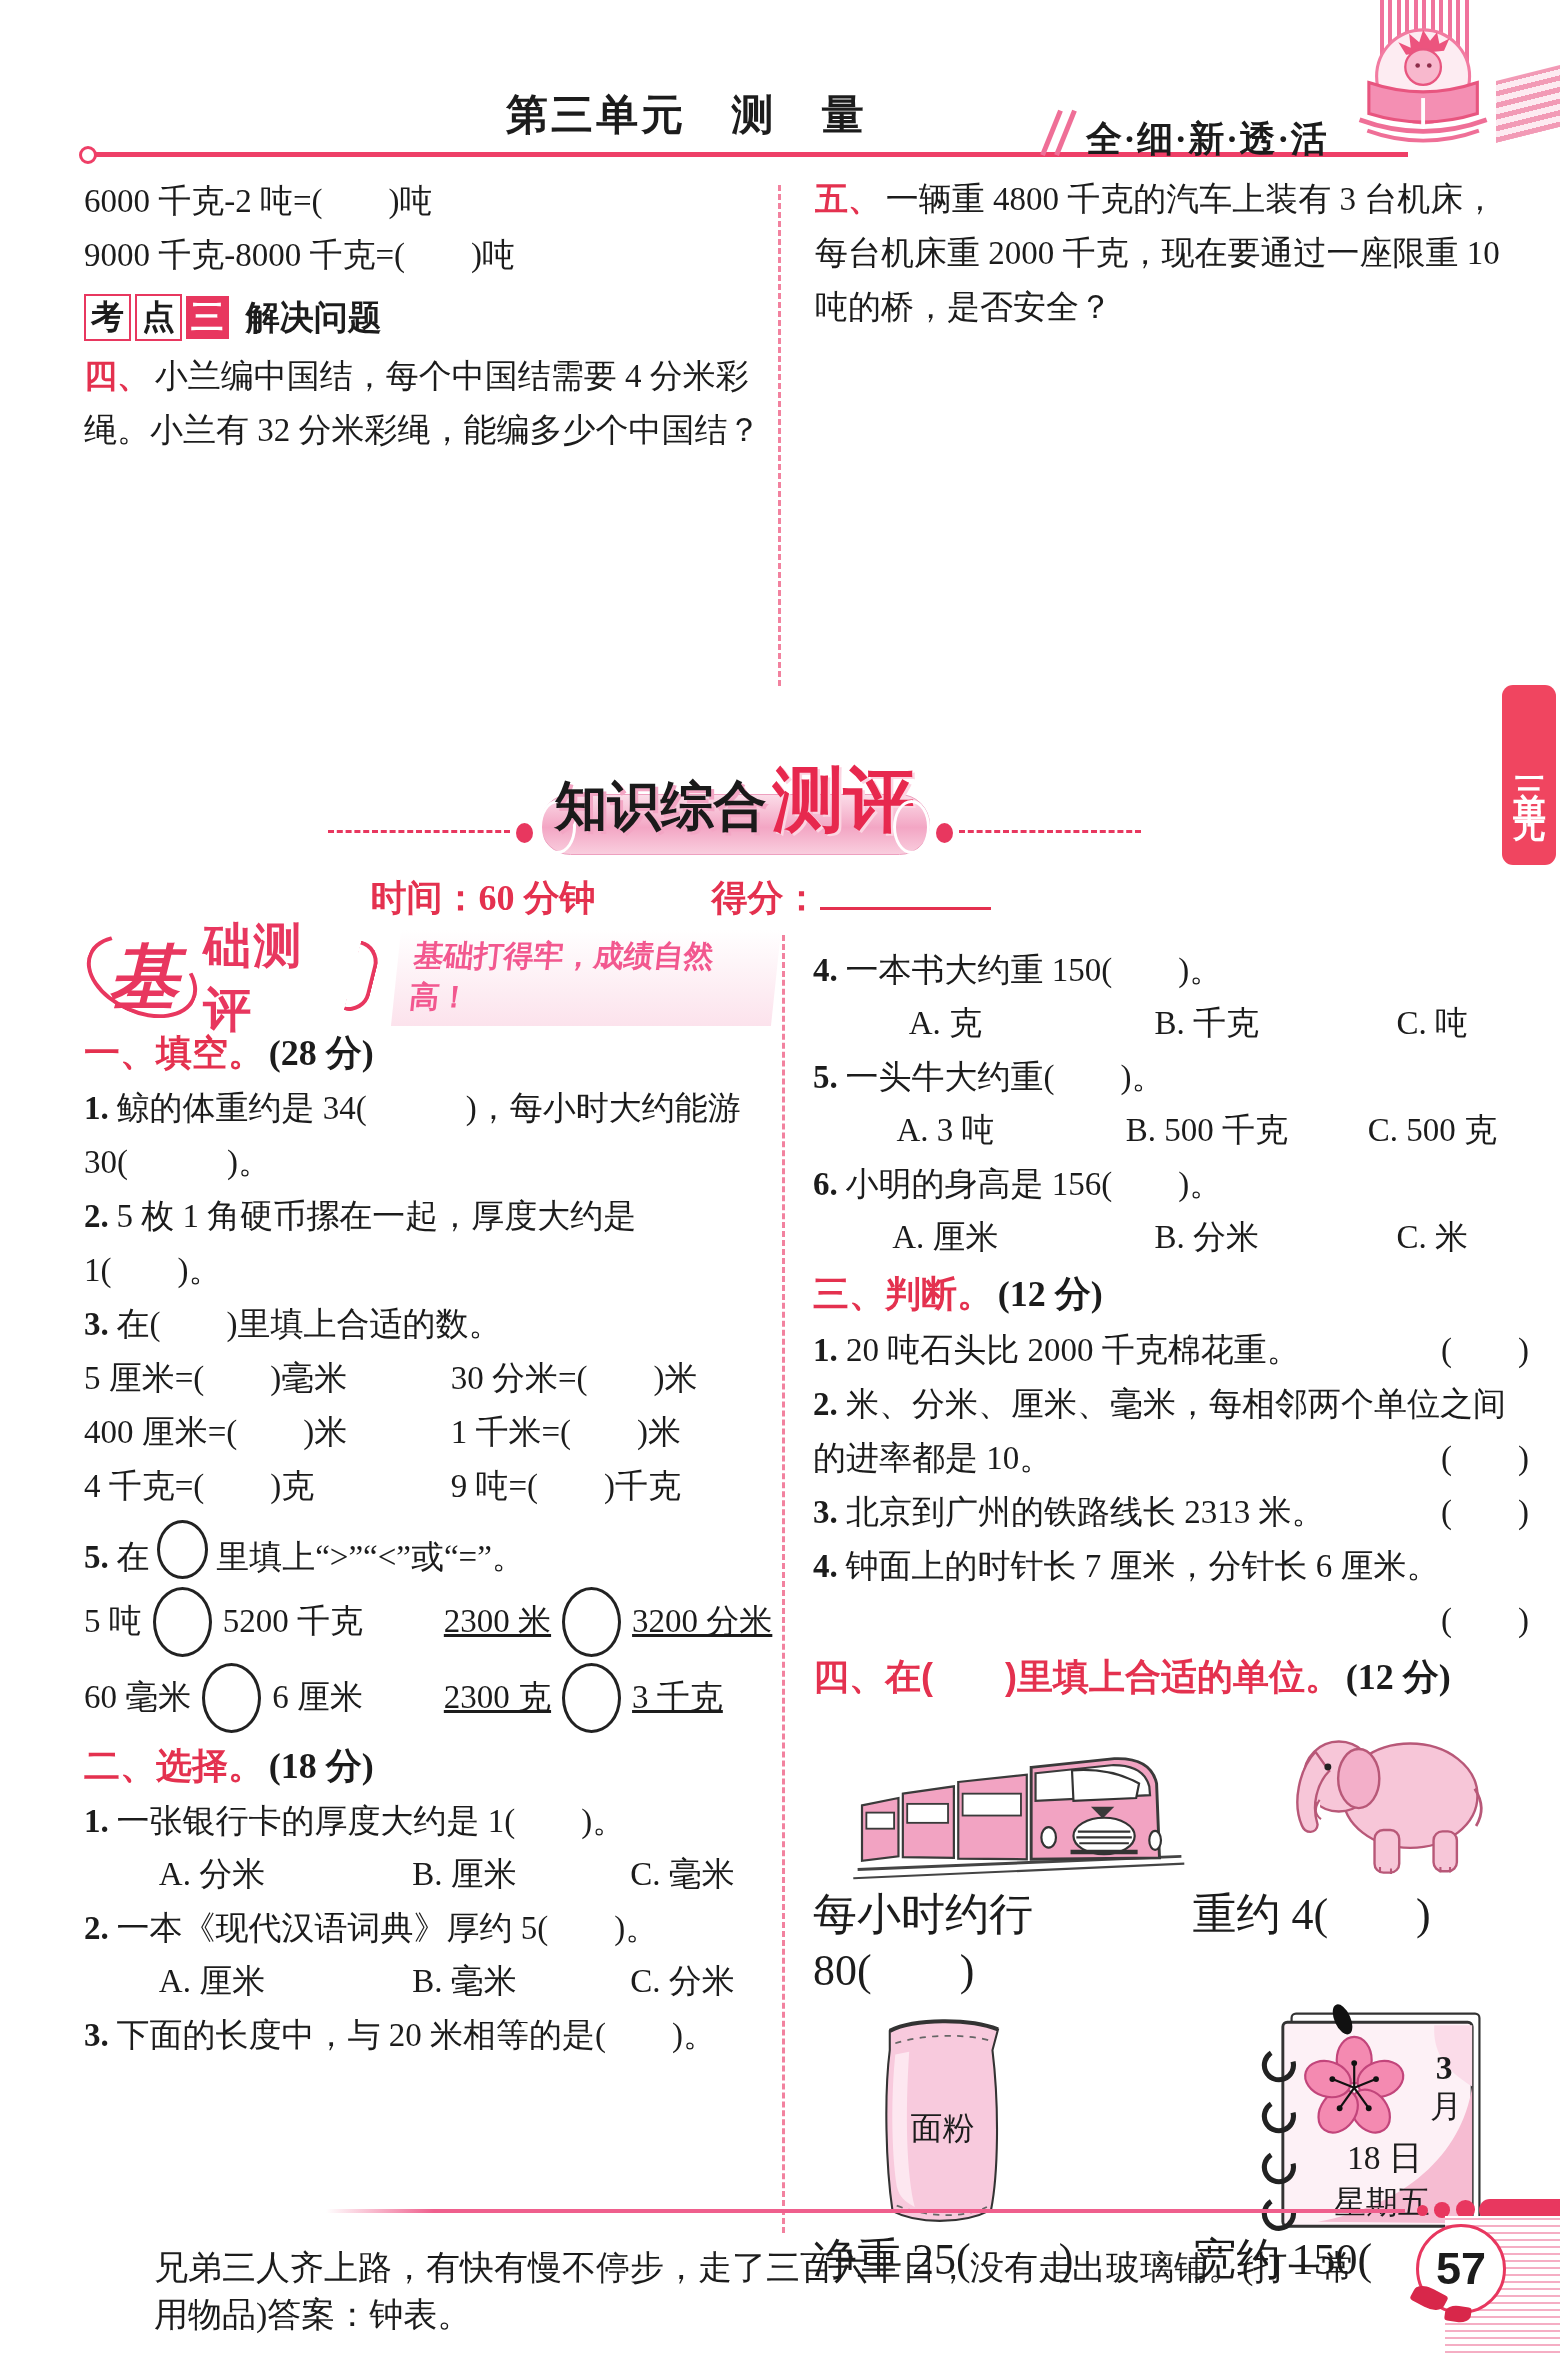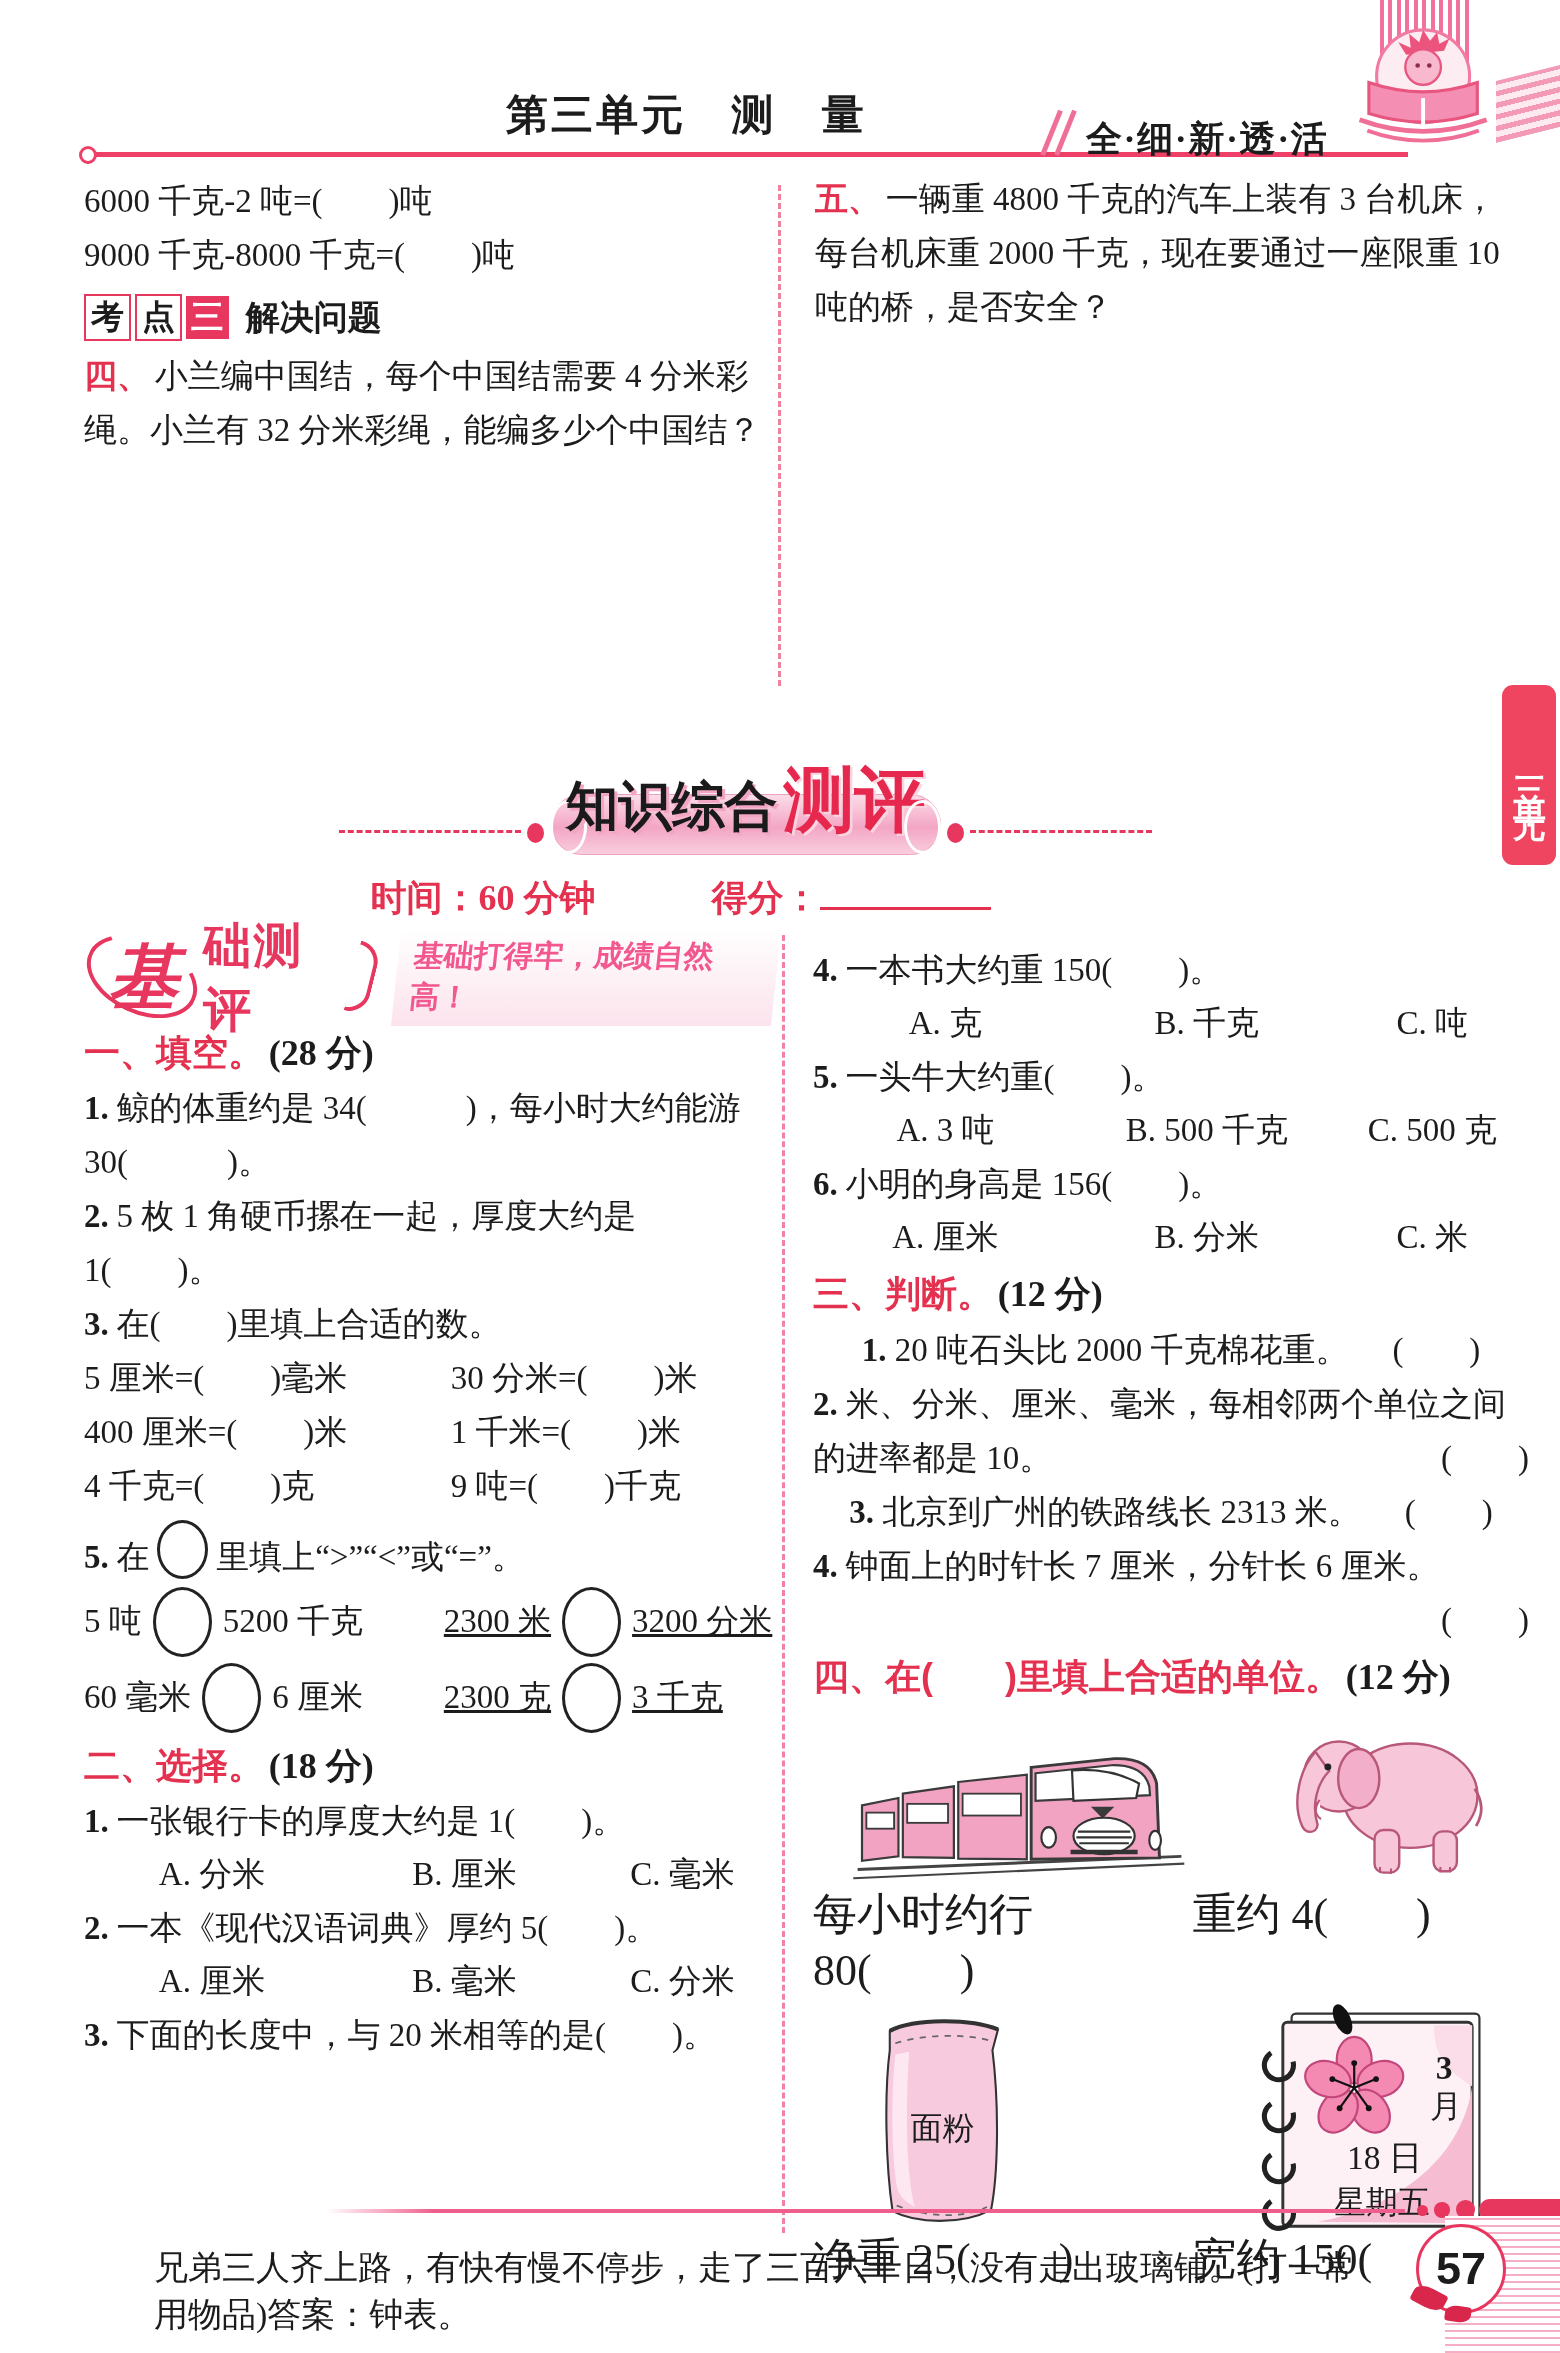--- a/index.html
+++ b/index.html
@@ -49,21 +49,21 @@
 
   
   .kd-row{display:flex;align-items:center;margin:12.4px 0 7.8px;}
   .kd-box{width:43px;height:43px;border:2.3px solid #e8375f;display:flex;align-items:center;justify-content:center;
           font-size:33px;font-weight:bold;font-family:"Liberation Sans","DejaVu Sans",sans-serif;margin-right:3.9px;}
   .kd-num{width:43px;height:43px;background:#e8375f;color:#fff;display:flex;align-items:center;justify-content:center;
           font-size:33px;font-weight:bold;font-family:"Liberation Sans","DejaVu Sans",sans-serif;}
   .kd-title{font-size:34px;font-weight:bold;font-family:"Liberation Sans","DejaVu Sans",sans-serif;margin-left:17px;}
 
   
-  .exam-banner{position:absolute;left:12px;top:770px;width:1467px;height:85px;display:flex;
+  .exam-banner{position:absolute;left:1px;top:770px;width:1467px;height:85px;display:flex;
                align-items:flex-end;justify-content:center;}
   .b-dash{width:182px;border-top:3.9px dashed #e8375f;margin-bottom:22px;}
   .b-dot{width:17px;height:20px;background:#e8375f;border-radius:50%;margin:0 6.2px 12.4px;}
   .cyl{position:relative;width:388px;height:59px;border-radius:31px;border:1.6px solid #eda0bf;
        background:linear-gradient(180deg,#fbdce8,#f3a6c4 55%,#f9cede),
        repeating-linear-gradient(100deg,rgba(0,0,0,.05) 0 3.1px,transparent 3.1px 15.5px);}
   .cyl::before,.cyl::after{content:"";position:absolute;top:4.7px;width:31px;height:48px;border:3.1px solid #fff;
        border-radius:50%;}
   .cyl::before{left:-1.6px;} .cyl::after{right:-1.6px;}
   .cyl-text{position:absolute;left:50%;bottom:6.2px;transform:translateX(-50%);display:flex;
@@ -101,21 +101,21 @@
   .cmp-g1{width:52%;display:flex;align-items:center;}
   .cmp-g2{flex:1;display:flex;align-items:center;text-decoration:underline;}
 
   
   .opts{display:flex;font-size:33px;line-height:53px;text-align:center;}
   .opts span:nth-child(1){width:37%;}
   .opts span:nth-child(2){width:36%;}
   .opts span:nth-child(3){flex:1;}
 
   
-  .j-line{display:flex;justify-content:center;font-size:33px;line-height:54px;gap:44px;}
+  .j-line{display:flex;justify-content:space-between;font-size:33px;line-height:54px;gap:44px;}
   .j-wrap{position:relative;font-size:33px;line-height:54px;}
   .j-wrap .paren{position:absolute;right:0;bottom:0;}
   .j-paren-line{text-align:right;font-size:33px;line-height:54px;}
 
   
   .img-row{display:flex;justify-content:space-between;align-items:flex-end;}
   .img-row.r1{height:177px;padding:4.7px 23px 0 31px;}
   .img-row.r2{height:227px;padding:6.2px 31px 0 47px;}
   .cap-row{display:flex;font-size:44px;line-height:56px;}
   .cap-row span:first-child{width:53%;}

